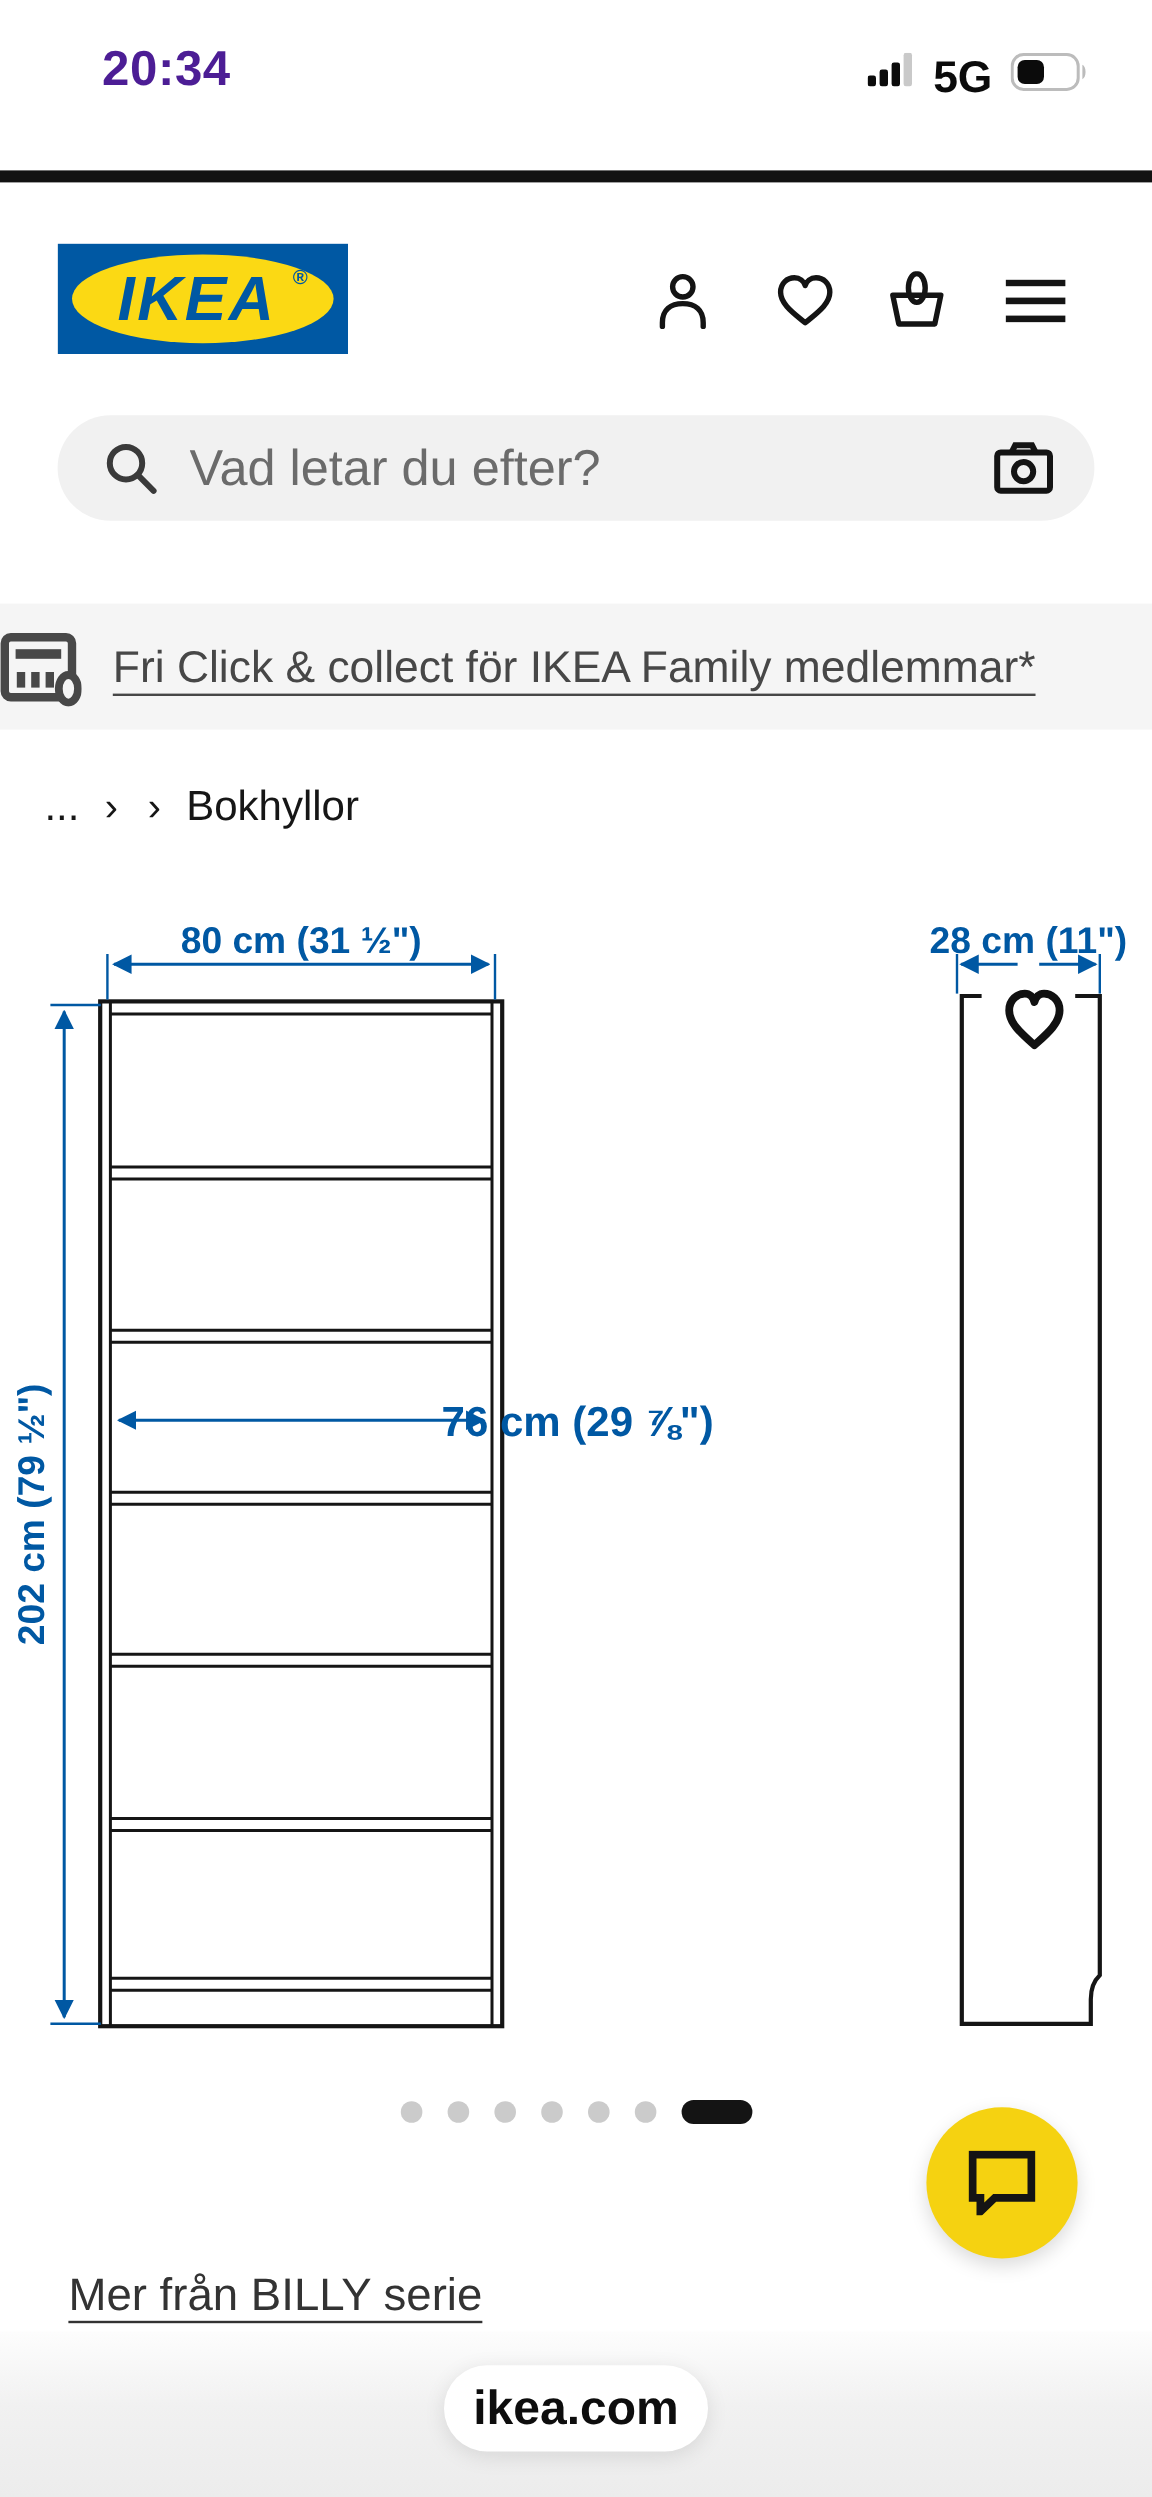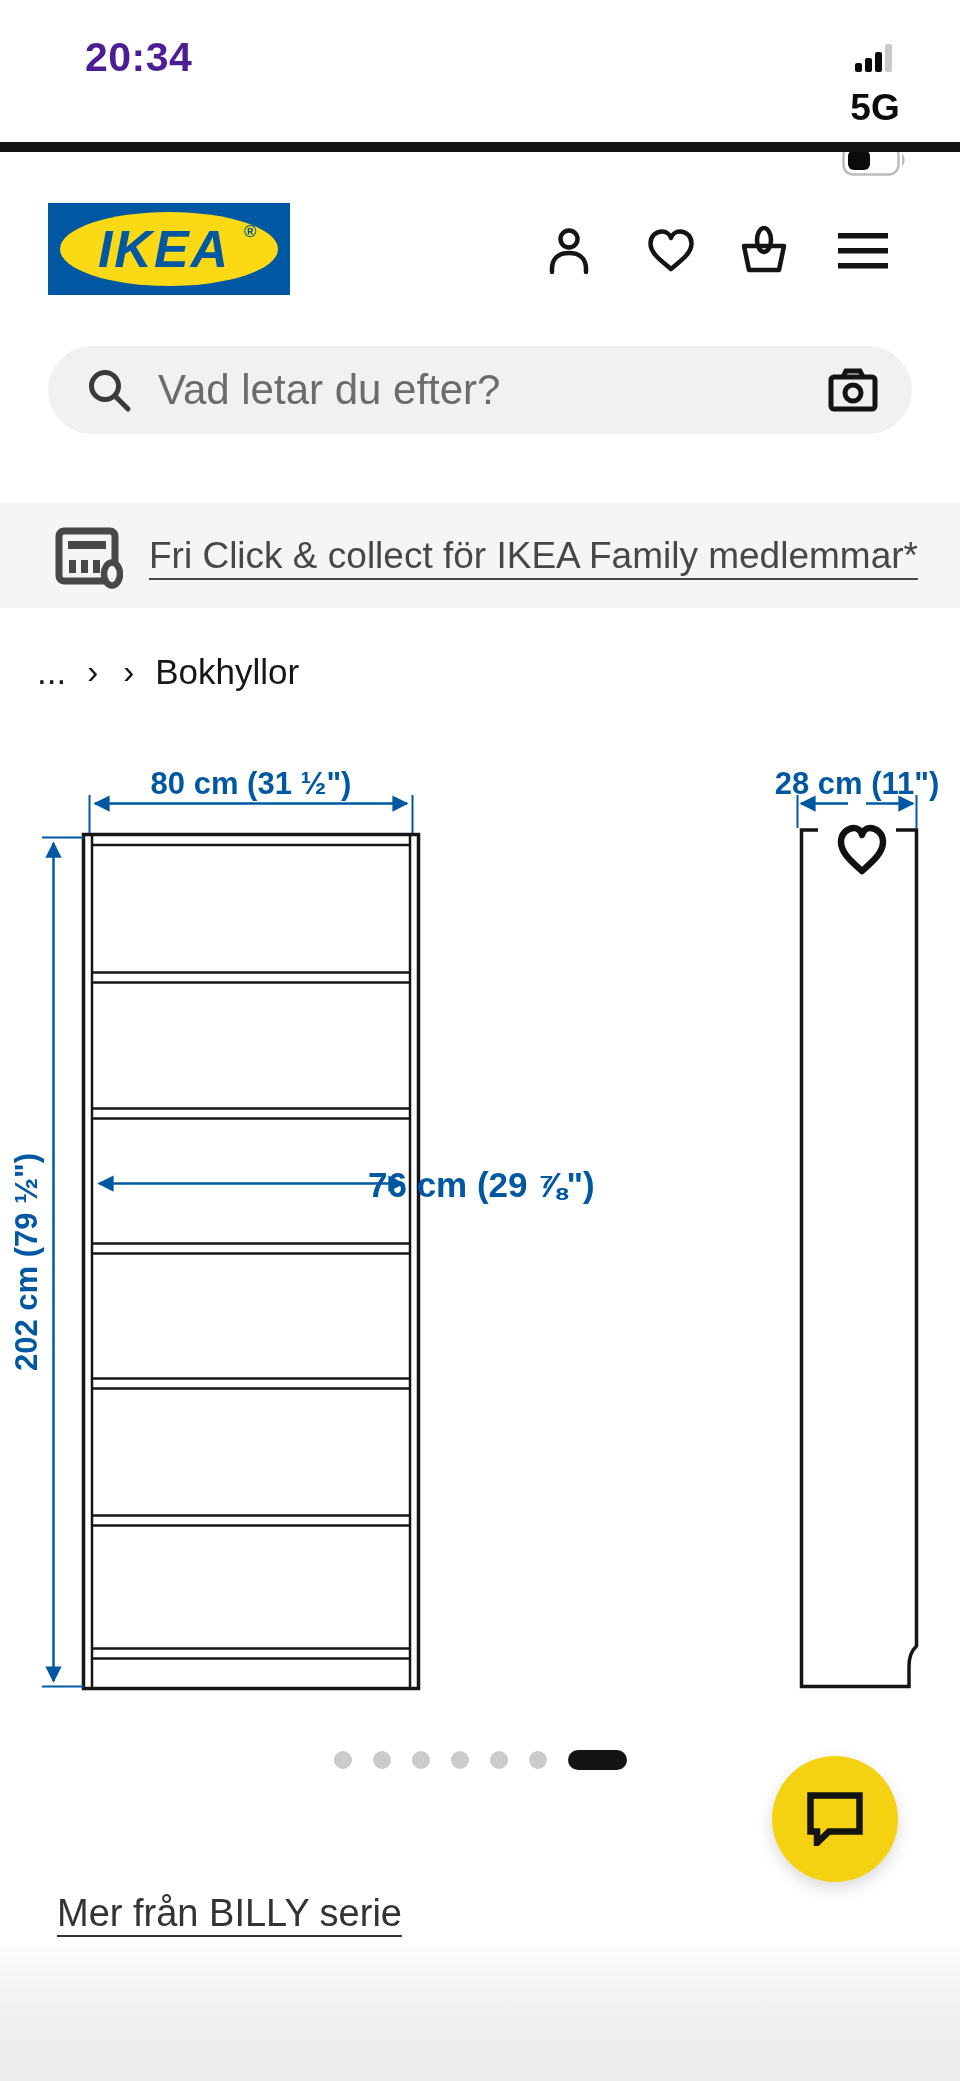--- a/index.html
+++ b/index.html
@@ -9,21 +9,21 @@
     position:relative; width:960px; height:2081px;
     background:#ffffff; overflow:hidden; margin:0 auto;
   }
   
   .time {
     position:absolute; left:85px; top:34px;
     font-size:41px; font-weight:700; color:#4c1d95; letter-spacing:0.5px;
   }
   .sb-right {
     position:absolute; right:52px; top:44px;
-    display:flex; align-items:center; gap:15px;flex-direction:column;
+    display:flex; gap:15px;
   }
   .net-label { font-size:37px; font-weight:600; color:#0b0b0b; }
   
   .top-black-bar { position:absolute; left:0; top:142px; width:100%; height:10px; background:#121212; }
   
   .logo-btn { position:absolute; left:48px; top:200px; width:242px; height:100px; border:none; background:none; padding:0; cursor:pointer; }
   .hdr-icon { position:absolute; top:226px; width:50px; height:50px; background:none; border:none; padding:0; cursor:pointer; display:flex; align-items:center; justify-content:center; }
   .hdr-profile { left:544px; } .hdr-heart { left:646px; } .hdr-basket { left:739px; } .hdr-menu { left:838px; }
   
   .search-pill {
@@ -33,21 +33,21 @@
   .search-pill svg.mag { margin-left:38px; flex:0 0 auto; }
   .search-input {
     flex:1 1 auto; margin-left:26px; border:none; background:transparent; outline:none;
     font-family:"Liberation Sans", sans-serif; font-size:42px; color:#333;
   }
   .search-input::placeholder { color:#6b6b6b; opacity:1; }
   .cam-btn { margin-right:34px; background:none; border:none; padding:0; cursor:pointer; flex:0 0 auto; display:flex; }
   
   .promo {
     position:absolute; left:0; top:503px; width:100%; height:105px;
-    background:#f5f5f5; display:flex; align-items:center; padding-left:55px; gap:26px;
+    background:#f5f5f5; display:flex; align-items:center; gap:26px;
   }
   .promo-link {
     font-size:37px; color:#474747; text-decoration:underline;
     text-underline-offset:10px; text-decoration-thickness:2px; cursor:pointer;
   }
   
   .crumbs {
     position:absolute; left:37px; top:652px; display:flex; align-items:center; column-gap:17px;
     font-size:35px; color:#161616;
   }
@@ -246,14 +246,17 @@
 
   <button class="chat-fab">
     <svg width="56" height="54" viewBox="0 0 56 54">
       <path d="M3.5 3.5 H52.5 V39.5 H22 L10 51 V39.5 H3.5 Z" fill="none" stroke="#141414" stroke-width="6.5" stroke-linejoin="miter"></path>
     </svg>
   </button>
 
   <a class="series-link">Mer från BILLY serie</a>
 
   <div class="bottom-strip"></div>
+  <div class="url-pill">
+    <span>ikea.com</span>
+  </div>
 
 </div>
 
 </body></html>

